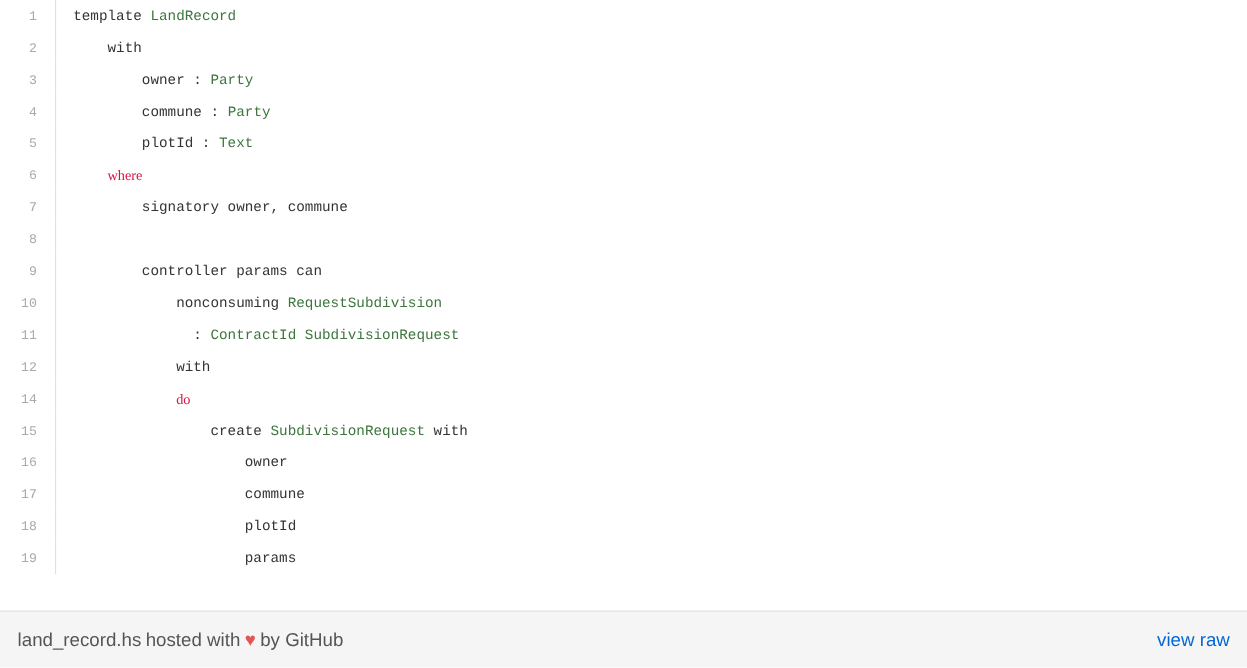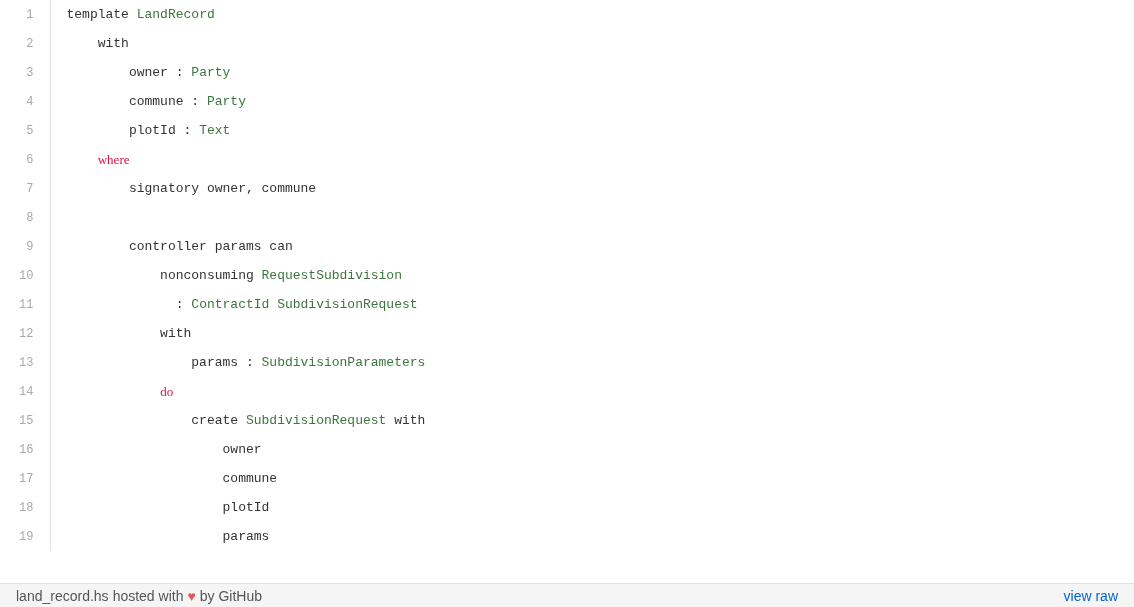--- a/index.html
+++ b/index.html
@@ -62,24 +62,24 @@
       margin-top: 32px;
     }
 
     .footer {
       background: #f5f5f5;
       border-top: 1px solid #e0e0e0;
       padding: 8px 16px;
       display: flex;
       align-items: center;
       justify-content: space-between;
-      height: 24px;
+      height: 52px;
       color: #555555;
       font-family: -apple-system, BlinkMacSystemFont, "Segoe UI", Helvetica, Arial, sans-serif;
-      font-size: 14px;
+      font-size: 17px;
     }
 
     .footer-left {
       display: flex;
       align-items: center;
       gap: 4px;
     }
 
     .footer-right a {
       color: #0366d6;
@@ -139,24 +139,20 @@
         </tr>
         <tr class="line-row">
           <td class="line-number">11</td>
           <td class="line-content">              : <span class="kw-green">ContractId SubdivisionRequest</span></td>
         </tr>
         <tr class="line-row">
           <td class="line-number">12</td>
           <td class="line-content">            with</td>
         </tr>
         <tr class="line-row">
-          <td class="line-number">13</td>
-          <td class="line-content">                params : <span class="kw-green">SubdivisionParameters</span></td>
-        </tr>
-        <tr class="line-row">
           <td class="line-number">14</td>
           <td class="line-content">            <span class="kw-red">do</span></td>
         </tr>
         <tr class="line-row">
           <td class="line-number">15</td>
           <td class="line-content">                create <span class="kw-green">SubdivisionRequest</span> with</td>
         </tr>
         <tr class="line-row">
           <td class="line-number">16</td>
           <td class="line-content">                    owner</td>

